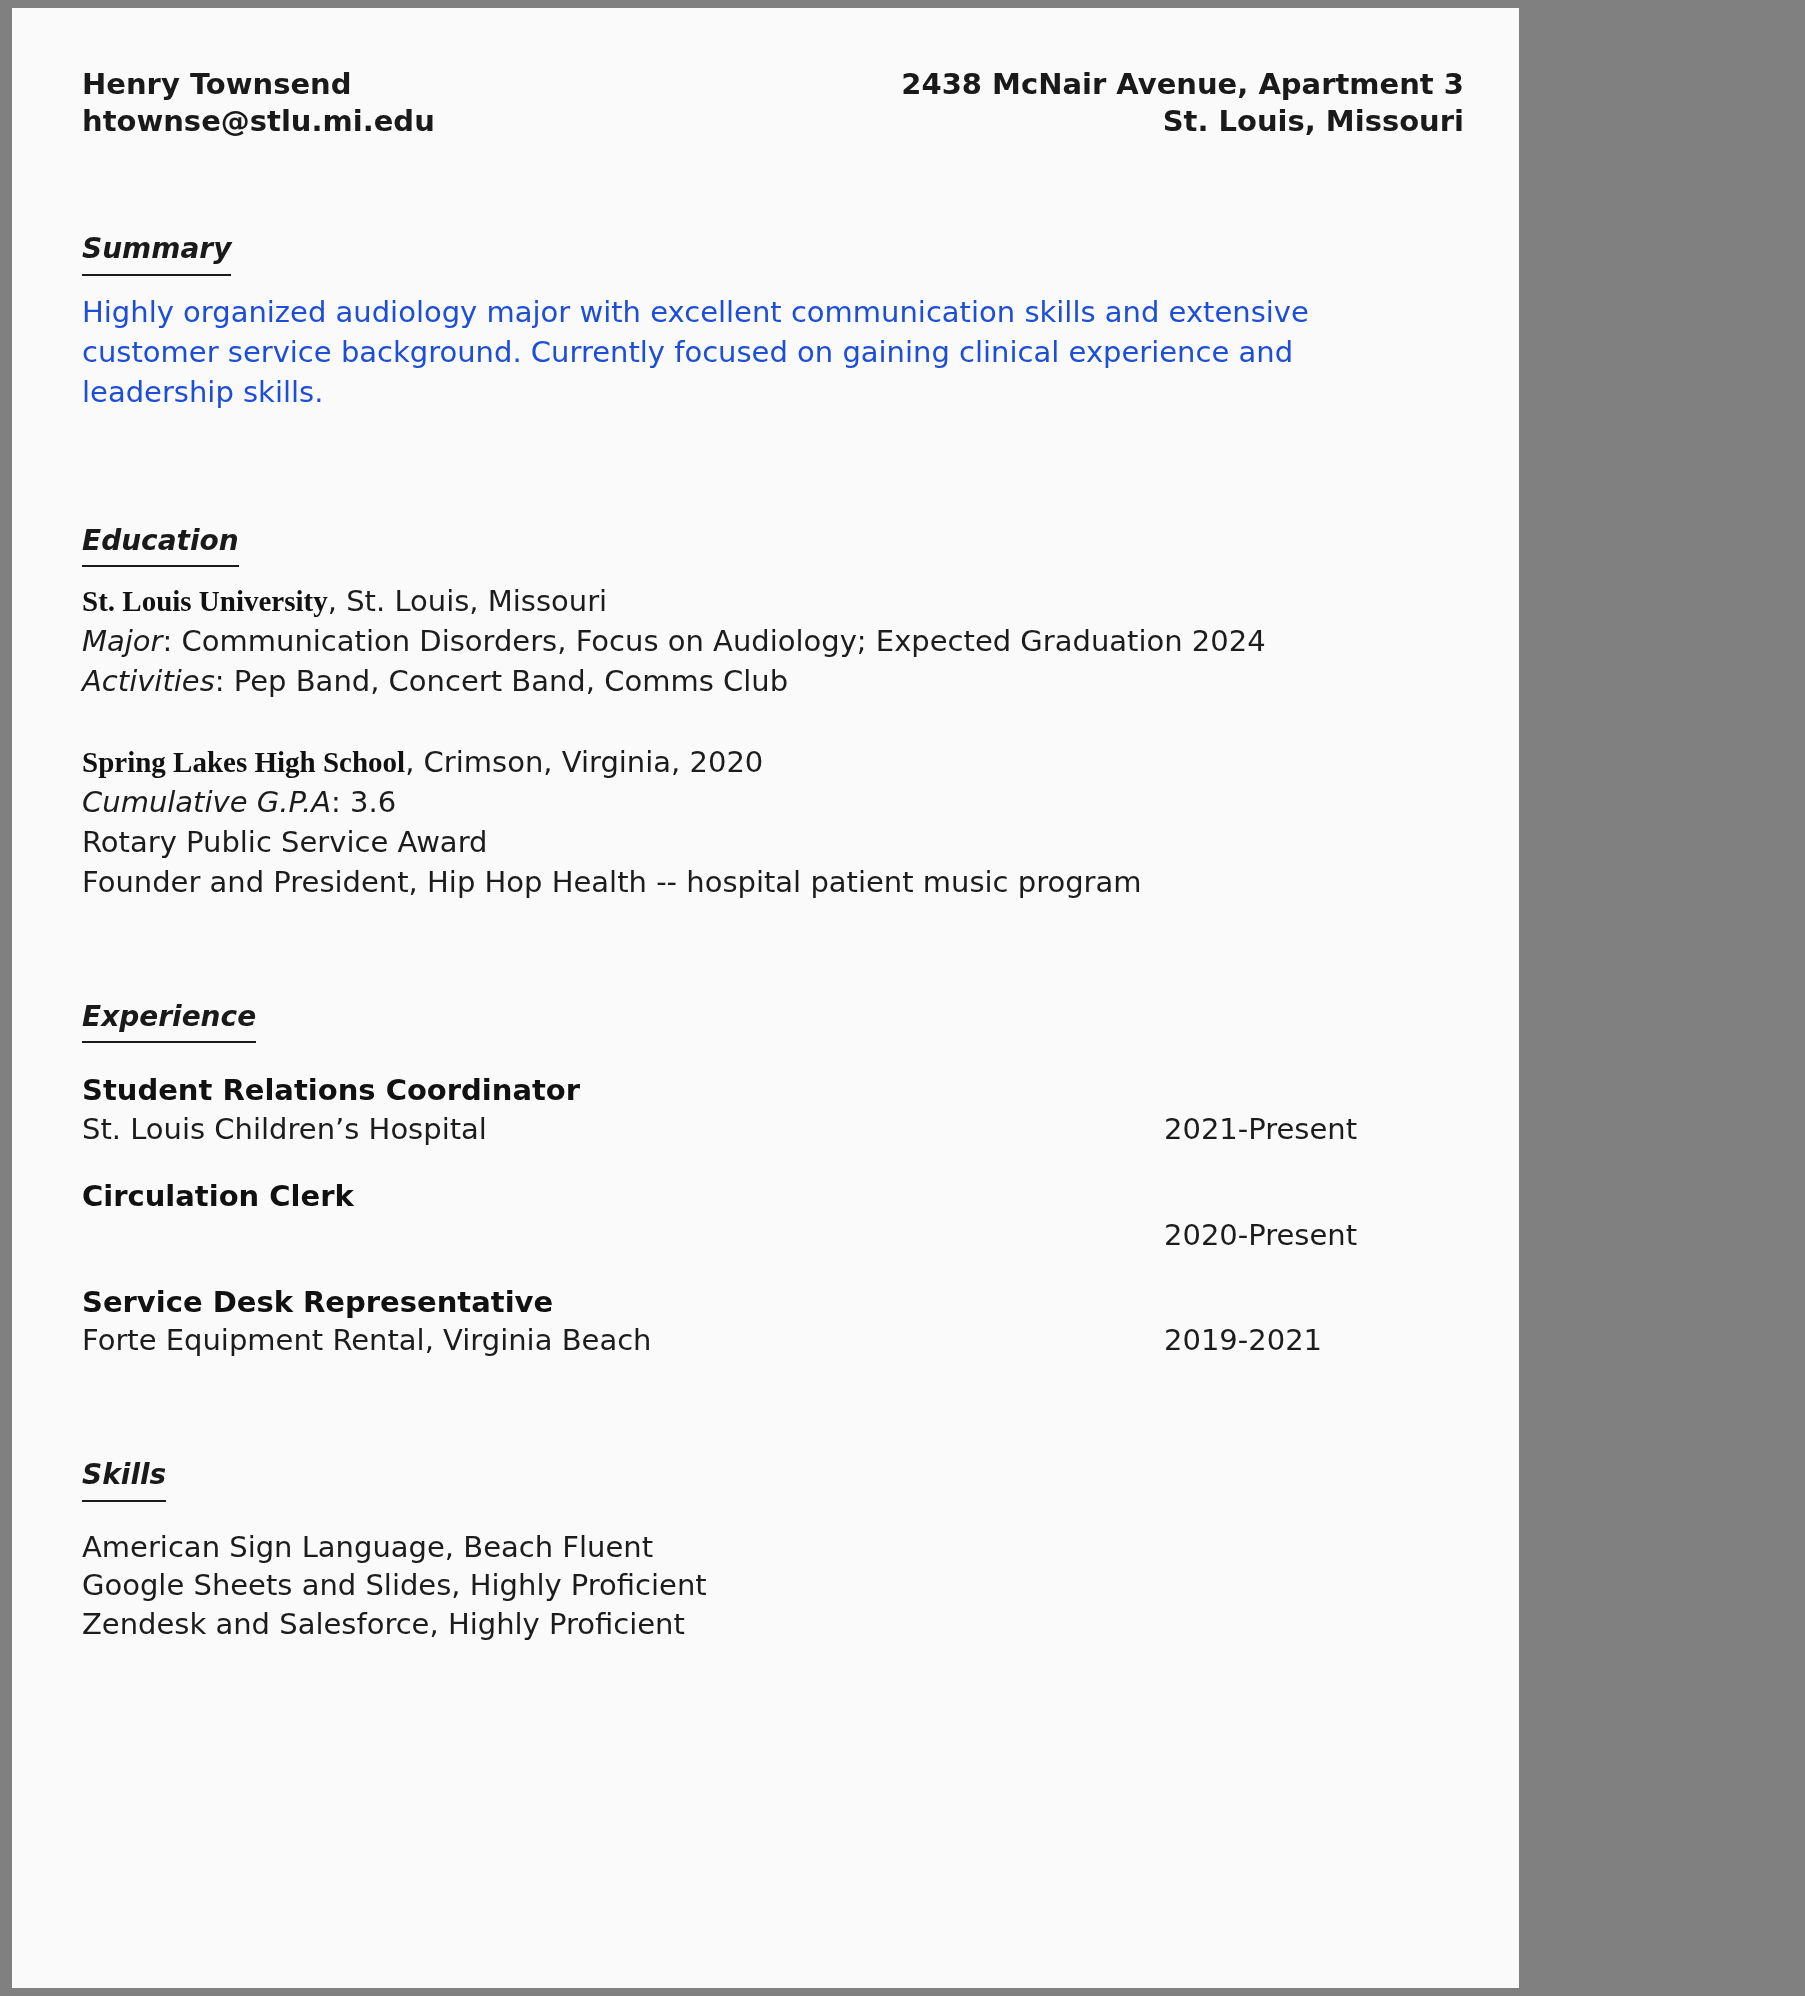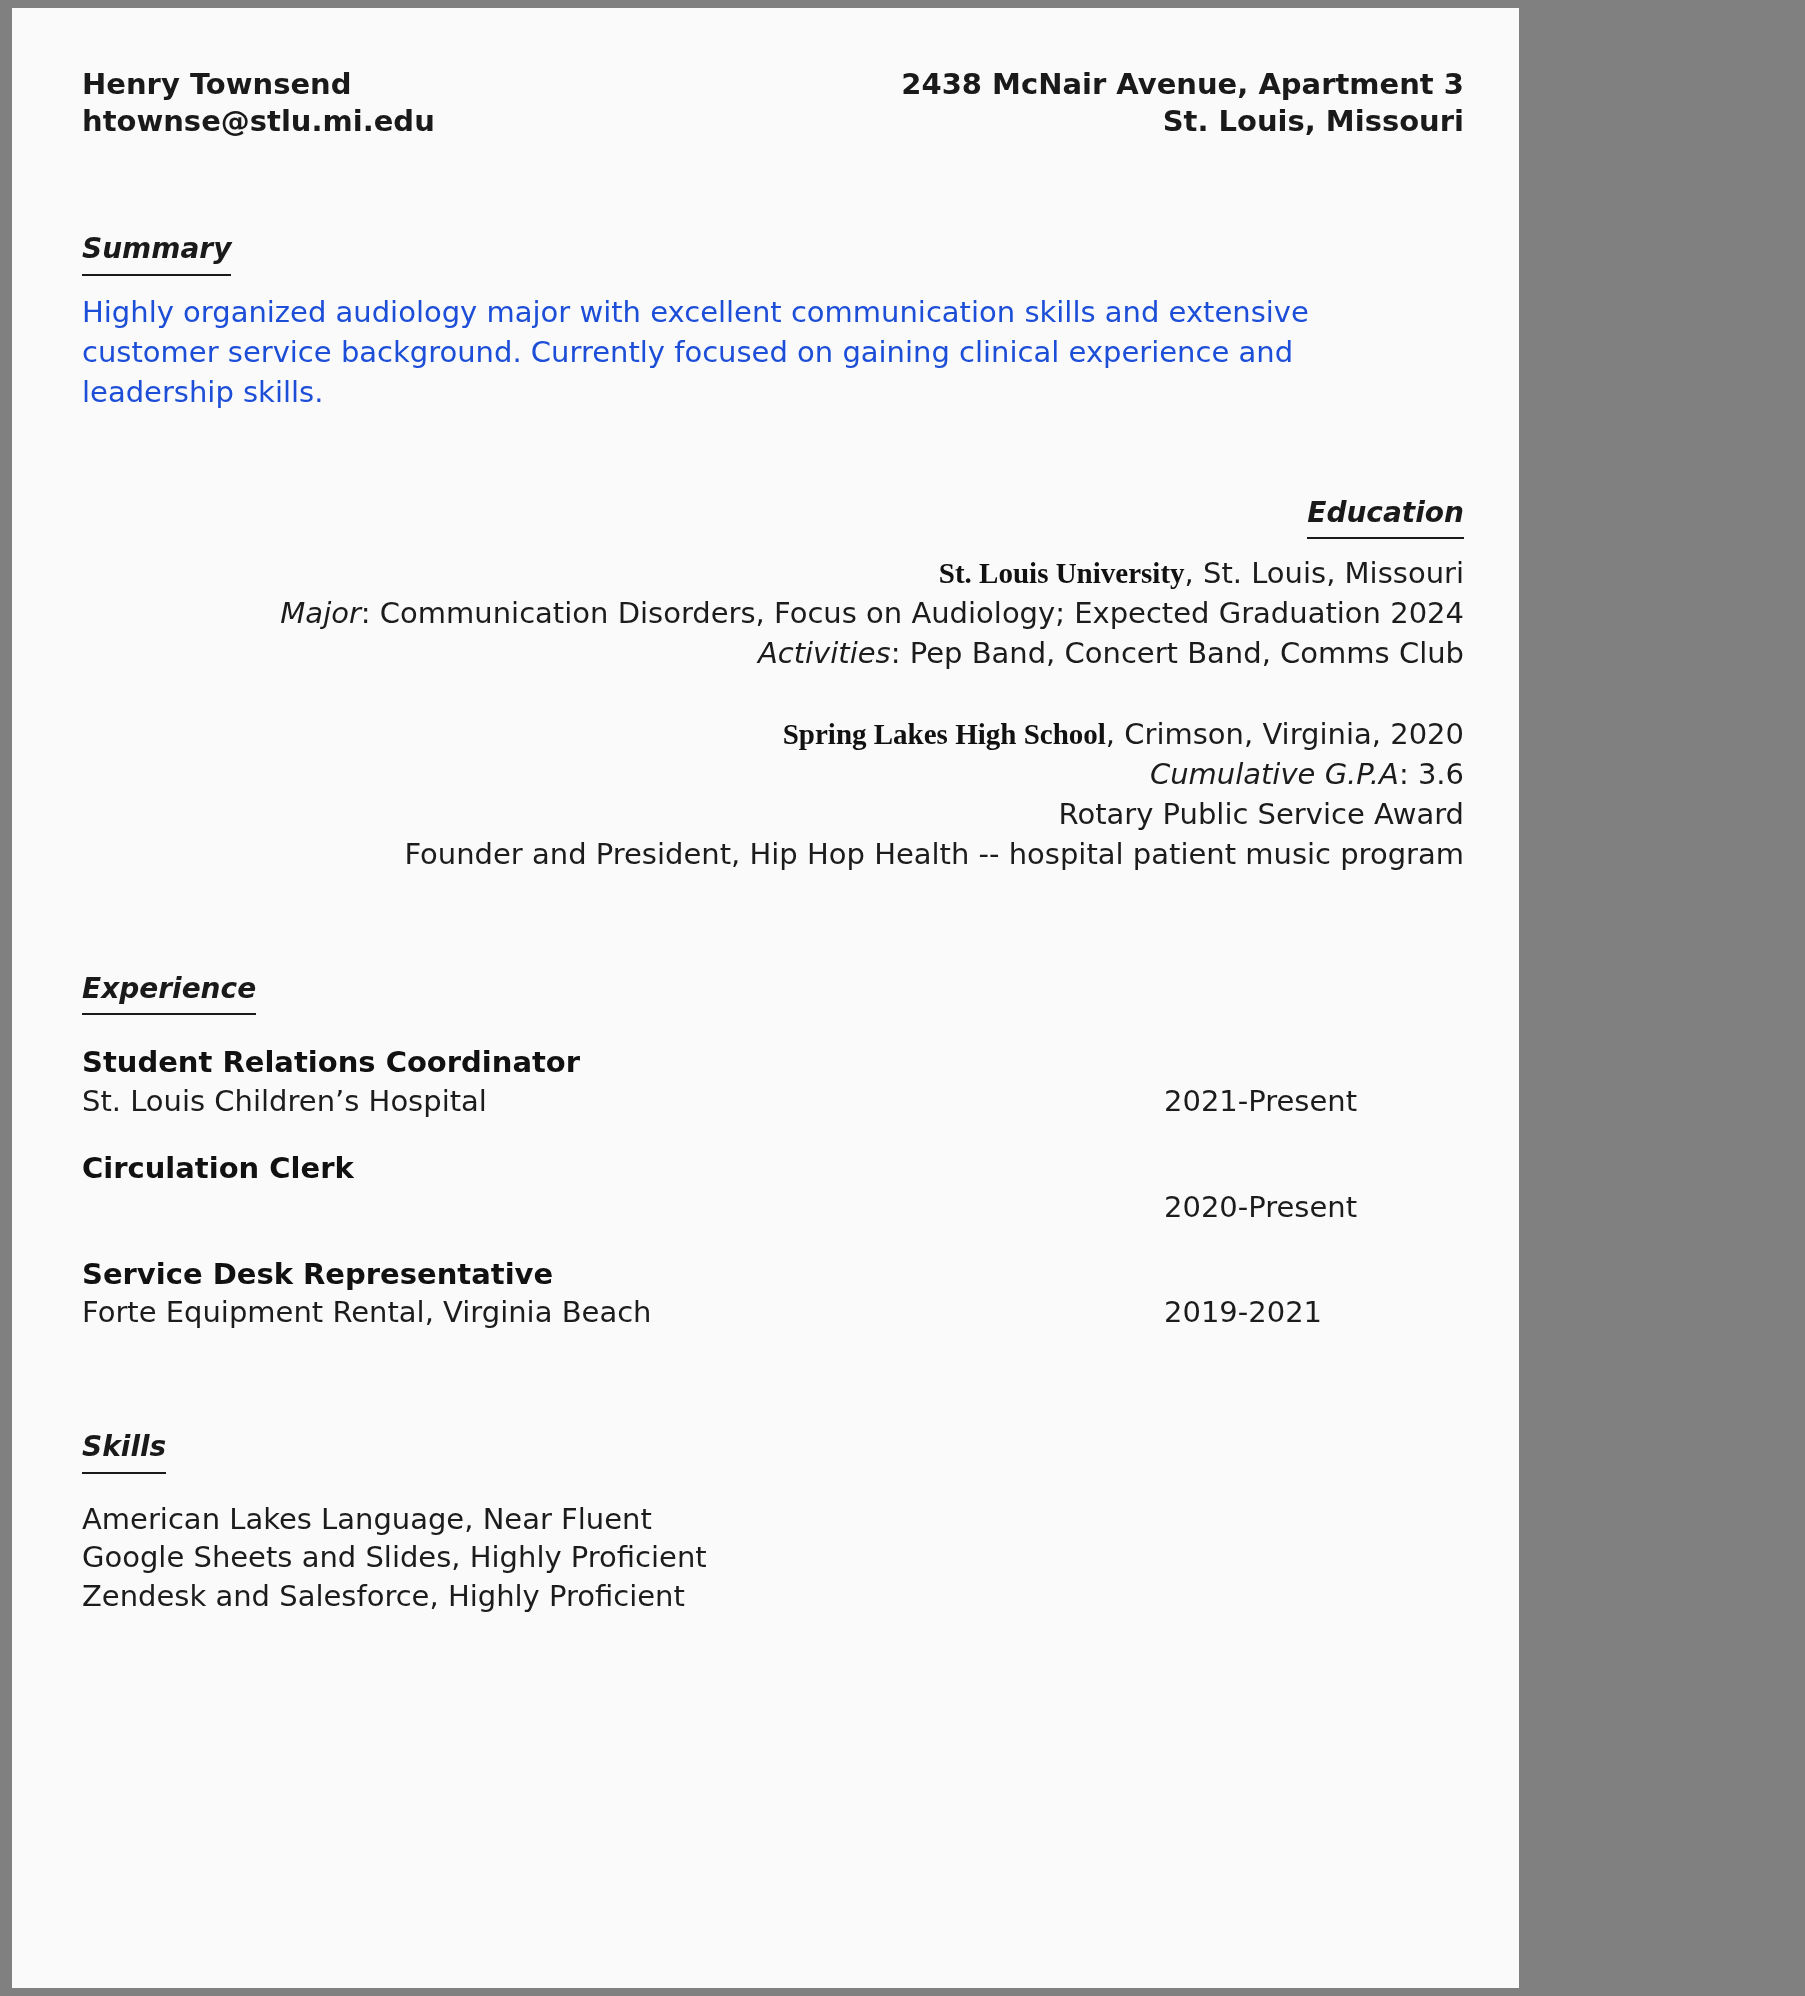--- a/index.html
+++ b/index.html
@@ -49,21 +49,21 @@
     font-weight: bold;
     font-style: italic;
     font-size: 28px;
     color: #1a1a1a;
     display: inline-block;
     border-bottom: 2.5px solid #1a1a1a;
     padding-bottom: 8px;
     line-height: 1.2;
   }
   .sec-summary { margin-top: 92px; }
-  .sec-education { margin-top: 84px; text-align: right; }
+  .sec-education { margin-top: 112px; }
   .sec-experience { margin-top: 98px; }
   .sec-skills { margin-top: 98px; }
 
   
   .body-text {
     font-size: 29px;
     line-height: 1.38;
     color: #1d4ed8;
     margin-top: 16px;
   }
@@ -193,20 +193,20 @@
           <div class="exp-org">Forte Equipment Rental, Virginia Beach</div>
           <div class="exp-spacer"></div>
           <div class="exp-date">2019-2021</div>
         </div>
       </div>
     </div>
 
     <div class="sec-skills">
       <div class="section-heading">Skills</div>
       <div class="skills-list">
-        <div class="skill-line">American Lakes Language, Near Fluent</div>
+        <div class="skill-line">American Sign Language, Beach Fluent</div>
         <div class="skill-line">Google Sheets and Slides, Highly Proficient</div>
         <div class="skill-line">Zendesk and Salesforce, Highly Proficient</div>
       </div>
     </div>
 
   </div>
 </div>
 
 </body></html>

